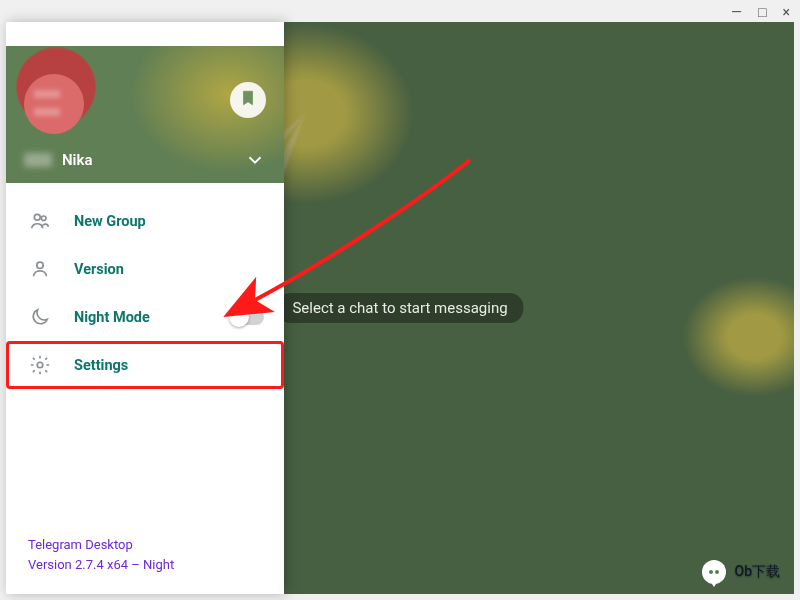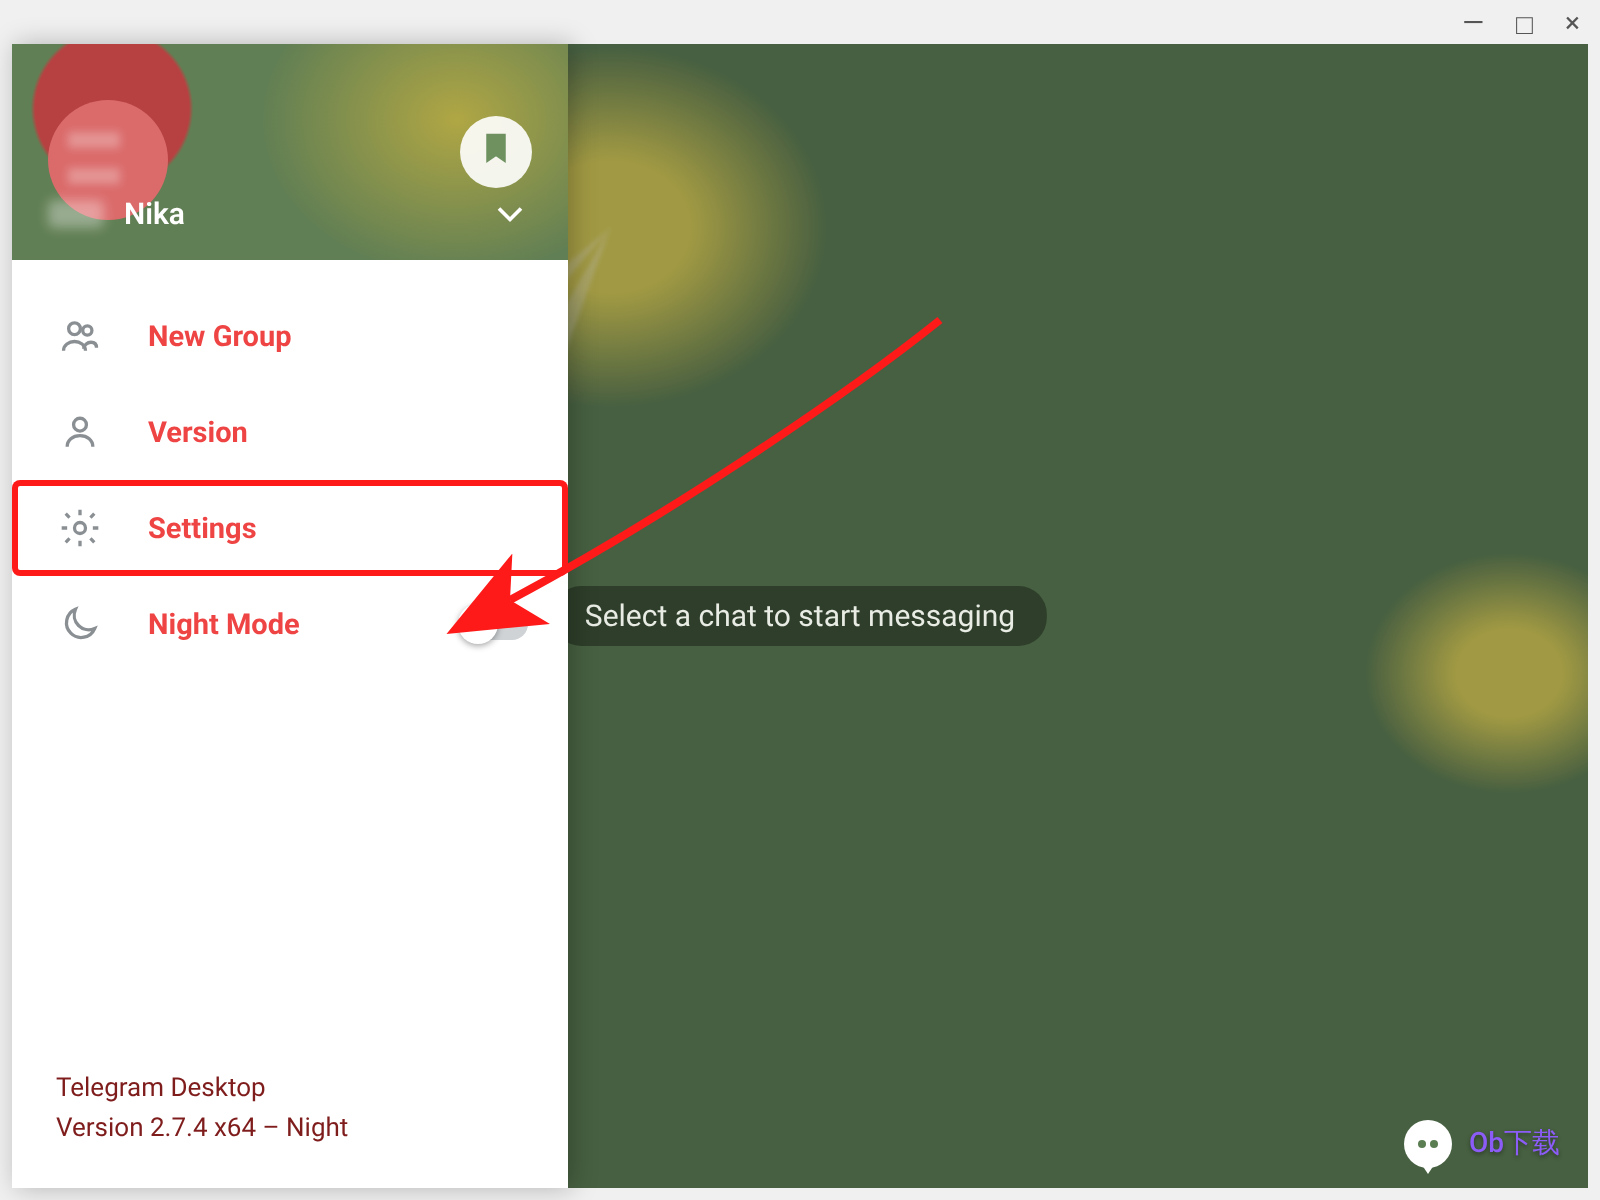--- a/index.html
+++ b/index.html
@@ -46,27 +46,28 @@
   .scrim { position: absolute; inset: 0; background: rgba(0,0,0,0.02); }
 
   
   .drawer {
     position: absolute; top: 0; left: 0; bottom: 0; width: 278px;
     background: #fff; z-index: 20;
     box-shadow: 2px 0 12px rgba(0,0,0,0.25);
     display: flex; flex-direction: column;
   }
   .drawer-header {
-    height: 108px;
+    height: 137px;
     position: relative;
     background:
       radial-gradient(circle 70px at 18% 30%, #d14b4b 0%, #d14b4b 55%, rgba(0,0,0,0) 58%),
       radial-gradient(ellipse 150px 120px at 80% 35%, #c9be4e 0%, rgba(0,0,0,0) 65%),
       #6f9160;
     color: #fff;
+    margin-top: 24px;
   }
   .drawer-header::after { content:""; position:absolute; inset:0; background: rgba(0,0,0,0.12); }
   .avatar {
     position: absolute; left: 18px; top: 28px; width: 60px; height: 60px;
     border-radius: 50%; background: #db6b6b;
     z-index: 2;
   }
   .avatar::before, .avatar::after {
     content:""; position:absolute; background: rgba(255,255,255,0.28);
   }
@@ -84,51 +85,51 @@
   }
   .profile-row .name-wrap { display:flex; align-items:center; gap:10px; }
   .name-blur { width:28px; height:14px; background:rgba(255,255,255,0.35); filter:blur(3px); border-radius:3px;}
   .profile-row .uname { color:#fff; font-weight:600; font-size:15px; }
   .chev { width:22px; height:22px; }
   .chev svg { width:22px; height:22px; stroke:#fff; stroke-width:2; fill:none; }
 
   .menu { padding: 14px 0 0 0; }
   .menu-item {
     display:flex; align-items:center; gap:22px;
-    padding: 12px 22px; font-size:14.5px; font-weight:700; color:#ef4444;
+    padding: 12px 22px; font-size:14.5px; font-weight:700; color:#0f766e;
     position: relative;
   }
   .menu-item .micon { width:24px; height:24px; display:flex; align-items:center; justify-content:center; }
   .menu-item .micon svg { width:22px; height:22px; stroke:#8a8f93; stroke-width:1.8; fill:none; }
   .menu-item.highlighted {
     box-shadow: 0 0 0 3px #ff1a1a inset;
     border-radius: 4px;
   }
 
   .toggle {
     position:absolute; right:20px; top:50%; transform: translateY(-50%);
     width:34px; height:16px; border-radius:10px; background:#cfd3d6;
   }
   .toggle::after {
     content:""; position:absolute; left:-1px; top:-2px; width:20px; height:20px;
     border-radius:50%; background:#fff; box-shadow:0 1px 3px rgba(0,0,0,0.35);
   }
 
   .drawer-footer {
-    margin-top:auto; padding: 0 22px 20px 22px; color:#7f1d1d; font-size:13px; line-height:1.5;
+    margin-top:auto; padding: 0 22px 20px 22px; color:#6d28d9; font-size:13px; line-height:1.5;
   }
   .drawer-footer .about { }
 
   
   .arrow-svg { position:absolute; left:0; top:0; width:100%; height:100%; z-index:60; pointer-events:none; }
 
   
   .wm {
     position:absolute; right:14px; bottom:10px; z-index:70;
-    display:flex; align-items:center; gap:8px; color:#8b5cf6; font-size:14px; font-weight:500;
+    display:flex; align-items:center; gap:8px; color:#0f172a; font-size:14px; font-weight:500;
     text-shadow: 0 1px 2px rgba(0,0,0,0.4);
   }
   .wm .bubble {
     width:24px; height:24px; border-radius:50%; background:#fff; position:relative;
   }
   .wm .bubble::before, .wm .bubble::after {
     content:""; position:absolute; border-radius:50%; background:#5b7d52;
   }
   .wm .bubble::before { width:4px; height:4px; left:7px; top:10px; }
   .wm .bubble::after  { width:4px; height:4px; left:13px; top:10px; }
@@ -196,38 +197,38 @@
       <div class="menu-item">
         <span class="micon">
           <svg viewBox="0 0 24 24">
               <circle cx="12" cy="8" r="3.5"></circle>
               <path d="M5 20c0-3.5 3-6 7-6s7 2.5 7 6"></path>
             </svg>
         </span>
         <span>Version</span>
       </div>
 
+      <div class="menu-item">
+        <span class="micon">
+          <svg viewBox="0 0 24 24">
+              <path d="M20 14.5A8 8 0 0 1 9.5 4 8 8 0 1 0 20 14.5z"></path>
+            </svg>
+        </span>
+        <span>Night Mode</span>
+        <span class="toggle"></span>
+      </div>
+
       <div class="menu-item highlighted">
         <span class="micon">
           <svg viewBox="0 0 24 24">
               <circle cx="12" cy="12" r="3"></circle>
               <path d="M12 2v3M12 19v3M4.2 4.2l2.1 2.1M17.7 17.7l2.1 2.1M2 12h3M19 12h3M4.2 19.8l2.1-2.1M17.7 6.3l2.1-2.1"></path>
             </svg>
         </span>
         <span>Settings</span>
-      </div>
-
-      <div class="menu-item">
-        <span class="micon">
-          <svg viewBox="0 0 24 24">
-              <path d="M20 14.5A8 8 0 0 1 9.5 4 8 8 0 1 0 20 14.5z"></path>
-            </svg>
-        </span>
-        <span>Night Mode</span>
-        <span class="toggle"></span>
       </div>
 
     </div>
 
     <div class="drawer-footer">
       <div>Telegram Desktop</div>
       <div class="about">Version 2.7.4 x64 – Night</div>
     </div>
   </div>
 

